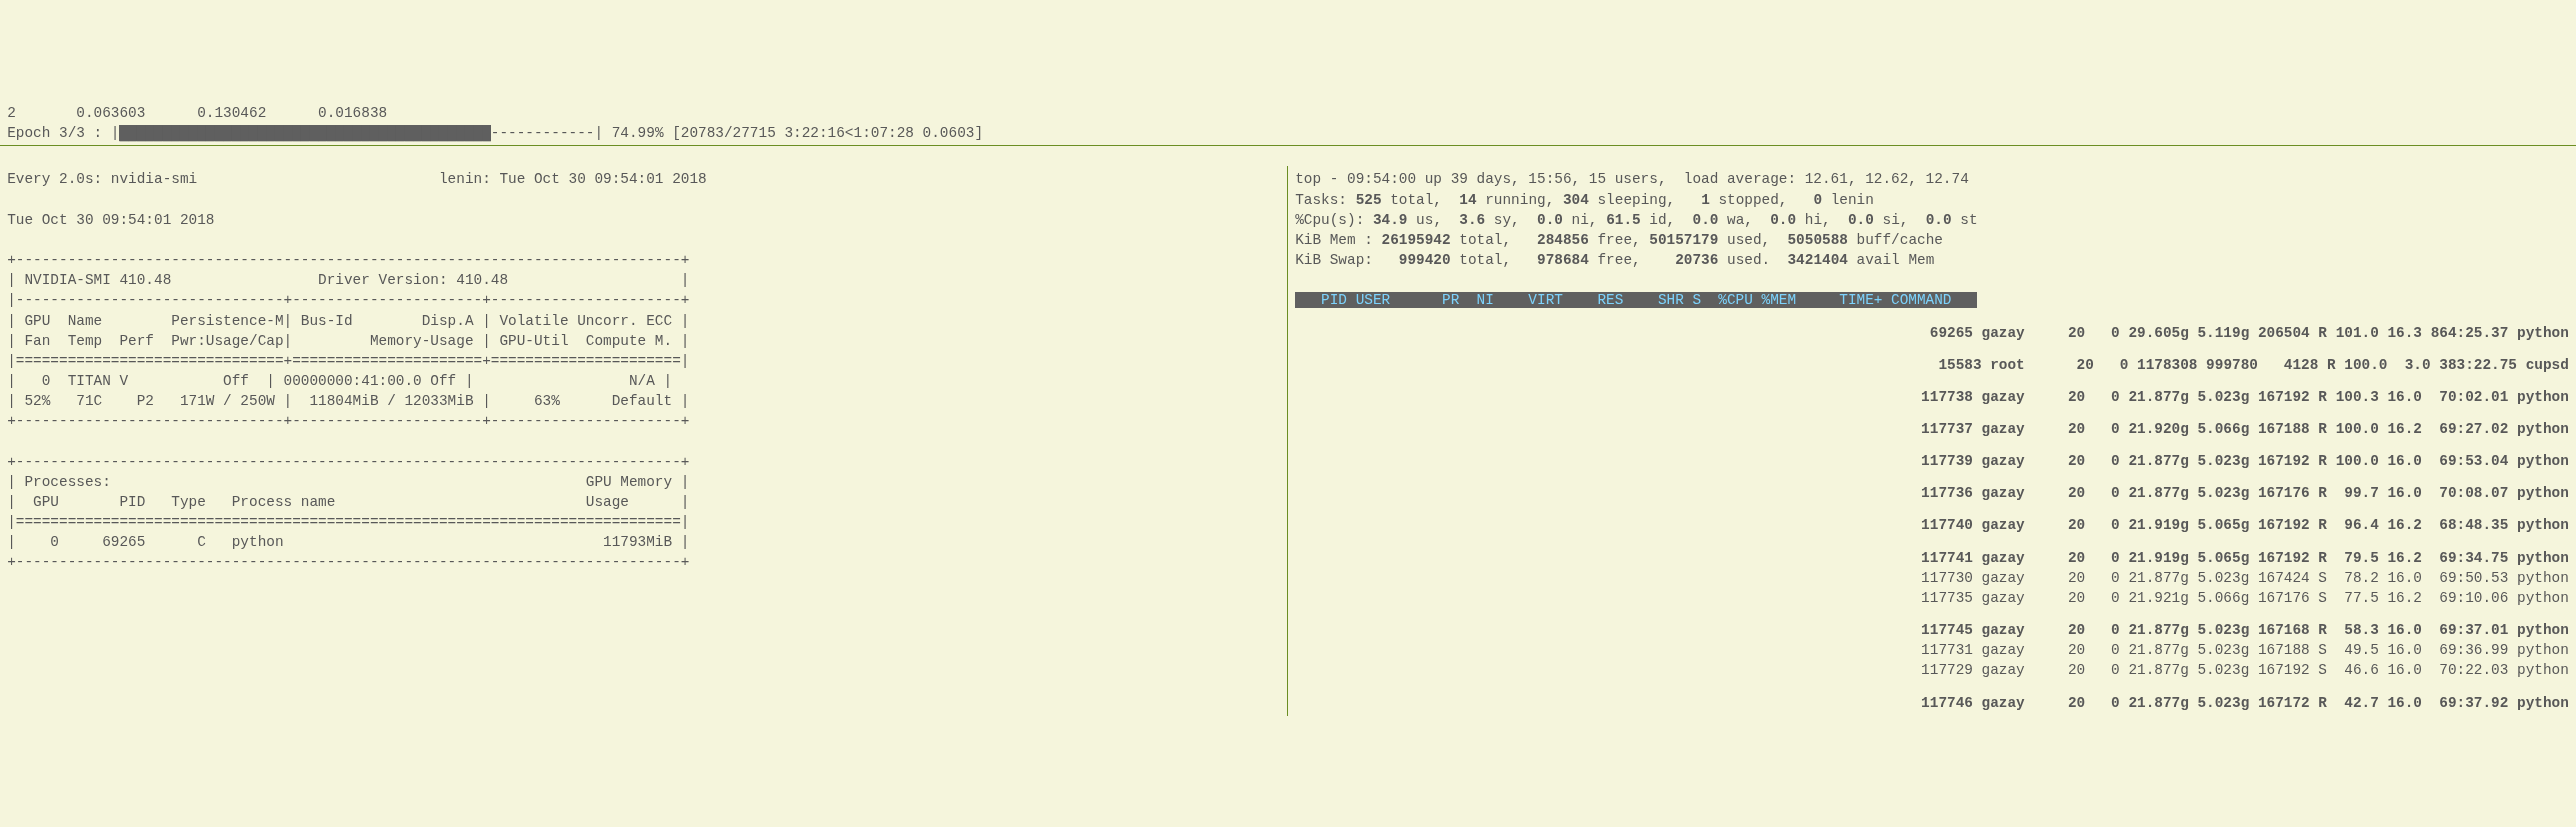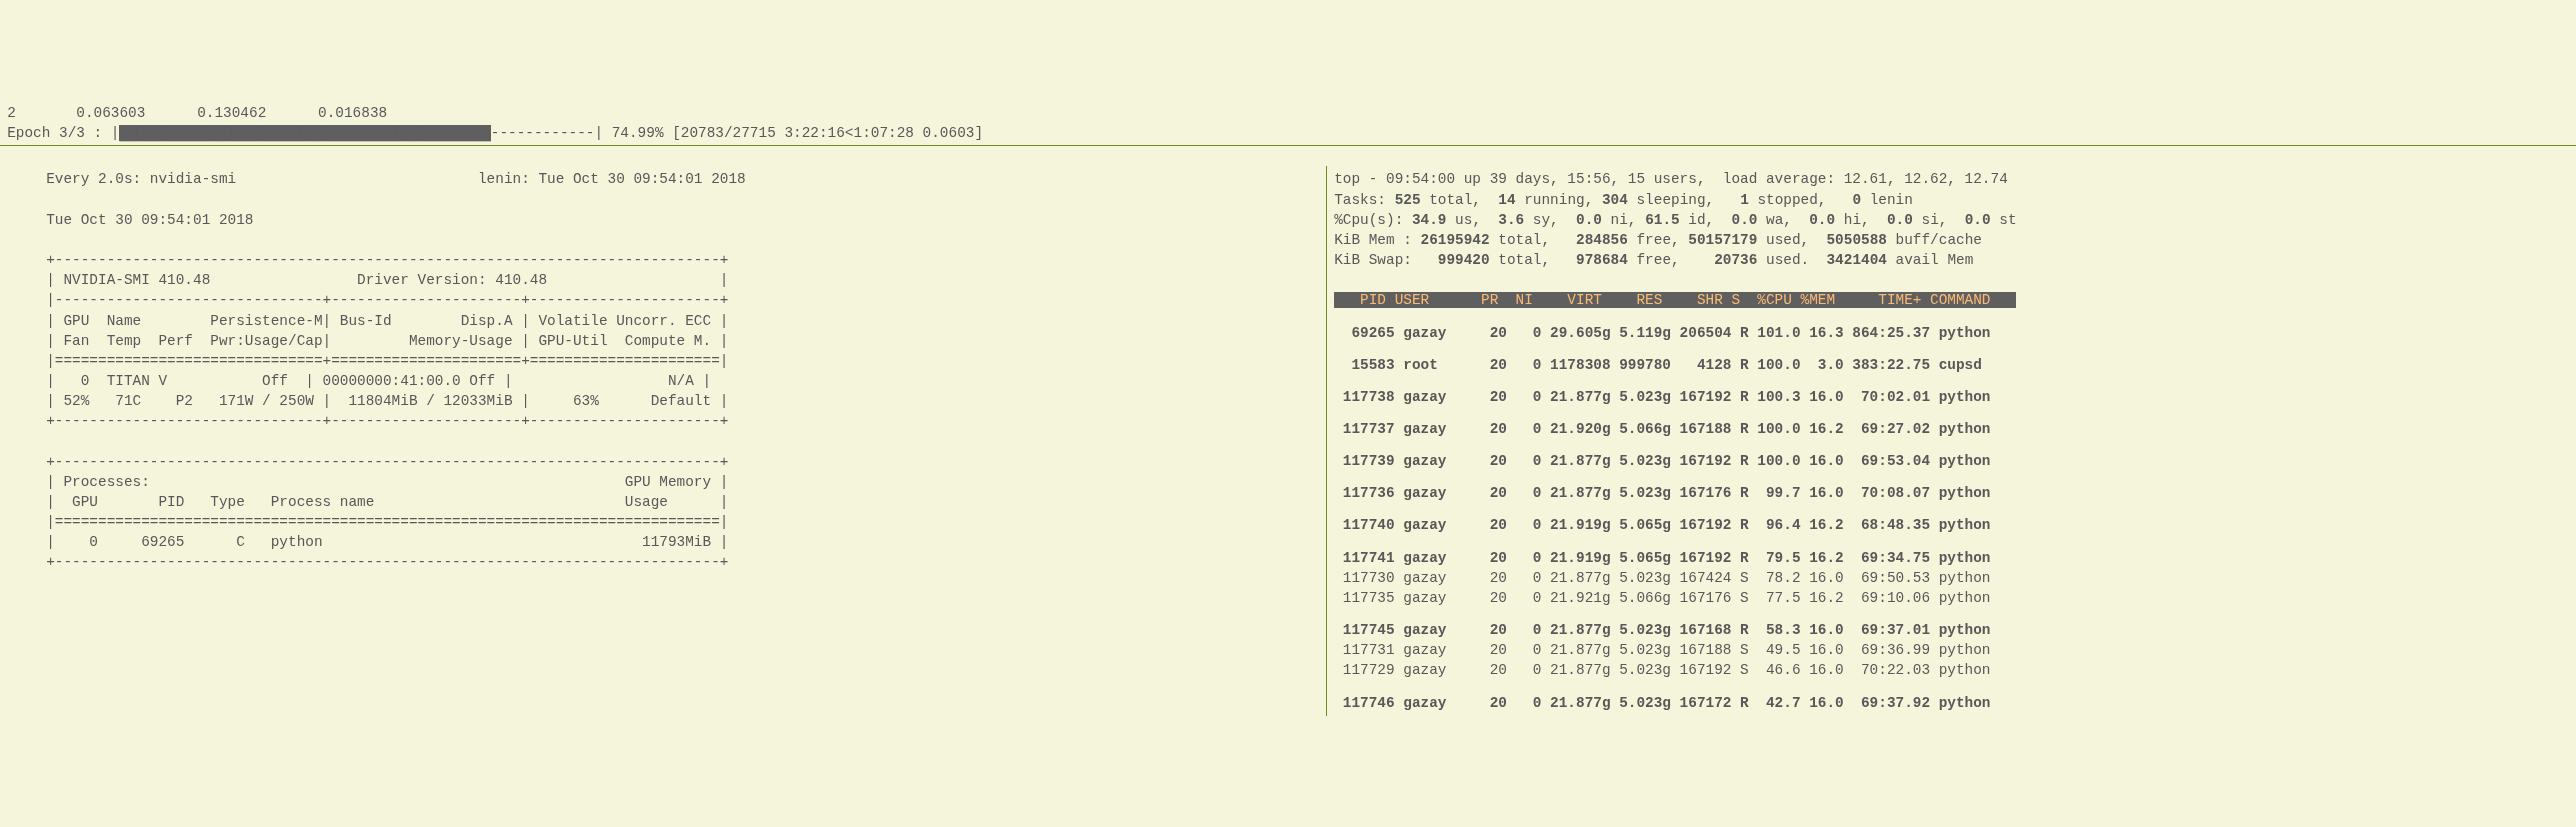--- a/index.html
+++ b/index.html
@@ -22,37 +22,37 @@
       color: #5f5f5f;
     }
     .bottom-section {
       display: flex;
     }
     .left-pane {
       padding: 3.6px 7.2px;
       border-right: 1.8px solid #6b8e23;
       flex: 0 0 50%;
       box-sizing: border-box;
-      margin-left: 39px;
     }
     .right-pane {
       padding: 3.6px 7.2px;
       flex: 1;
     }
     .top-header-row {
       background-color: #5f5f5f;
-      color: #fdba74;
+      color: #7dd3fc;
       padding: 0;
     }
     .bold {
       font-weight: bold;
       margin-top: 12px;
     }
     .proc-row {
       display: block;
+      text-align: right;
     }
   </style>
 </head>
 <body>
 
 
 
 <div class="top-section">
 <span>2       0.063603      0.130462      0.016838</span>
 <span>Epoch 3/3 : |</span><span class="progress-filled">███████████████████████████████████████████</span><span>------------|</span><span> 74.99% [20783/27715 3:22:16&lt;1:07:28 0.0603]</span>

